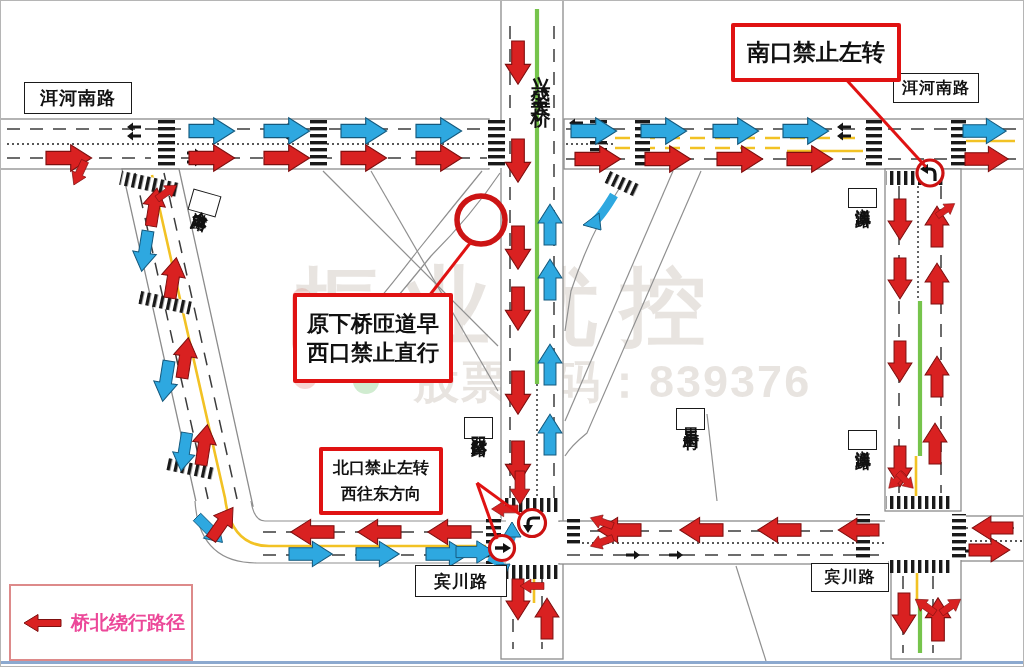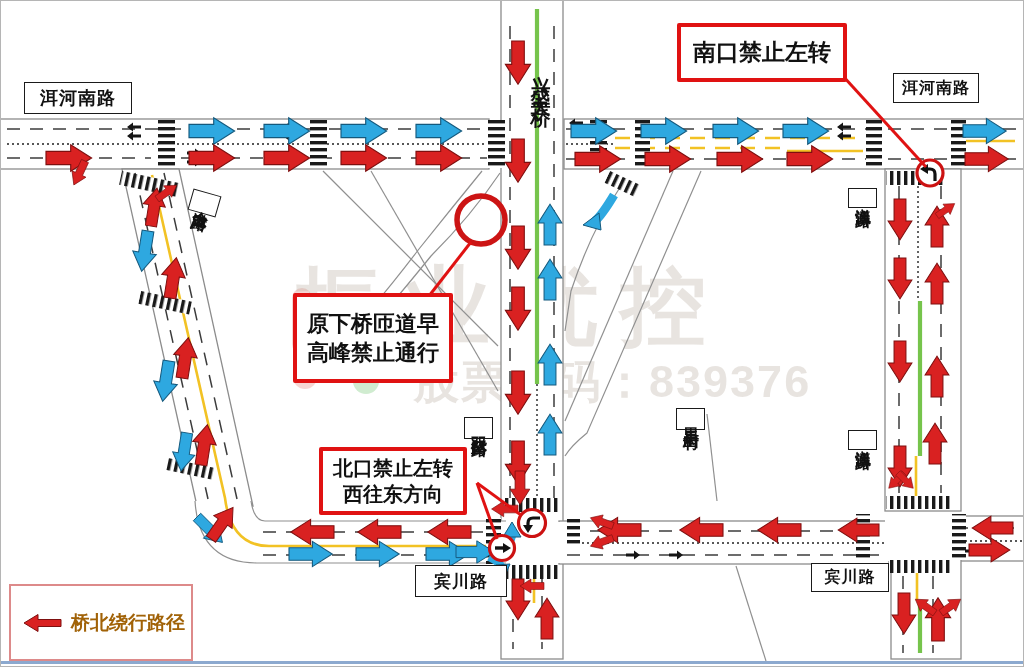--- a/index.html
+++ b/index.html
@@ -20,21 +20,21 @@
   .lbox{position:absolute;border:1.6px solid #1a1a1a;background:#fff;color:#111;font-weight:bold;
         display:flex;align-items:center;justify-content:center;z-index:4;letter-spacing:1px;}
   .vbox{writing-mode:vertical-rl;text-orientation:upright;letter-spacing:2px;padding:6px 3px;}
   .plain-v{position:absolute;writing-mode:vertical-rl;text-orientation:upright;color:#111;font-weight:bold;
         z-index:3;letter-spacing:11px;}
   .callout{position:absolute;border:4px solid #e01212;background:#fff;color:#111;font-weight:bold;
         text-align:center;z-index:5;border-radius:2px;}
   #legend{position:absolute;left:8px;top:583px;width:184px;height:77px;border:2px solid #dd8a8a;
         background:#fff;z-index:5;display:flex;flex-direction:column;justify-content:space-evenly;padding-left:10px;box-sizing:border-box;}
   .leg-row{display:flex;align-items:center;gap:8px;}
-  .leg-label{font-weight:bold;font-size:19px;color:#a16207;}
+  .leg-label{font-weight:bold;font-size:19px;color:#ec4899;}
   #watermark{position:absolute;left:0;top:0;width:1024px;height:667px;z-index:1;}
   #wm-brand{position:absolute;left:295px;top:248px;font-size:86px;font-weight:bold;letter-spacing:22px;
         color:rgba(184,174,160,0.33);white-space:nowrap;}
   #wm-stock{position:absolute;left:413px;top:351px;font-size:45px;font-weight:bold;letter-spacing:2px;
         color:rgba(184,174,160,0.33);white-space:nowrap;}
   .wm-bar{position:absolute;left:291px;top:287px;width:20px;height:66px;border-radius:10px;background:rgba(226,120,110,0.30);}
   .wm-dot-red{position:absolute;left:292px;top:364px;width:24px;height:24px;border-radius:50%;background:rgba(226,120,110,0.30);}
   .wm-dot-green{position:absolute;left:352px;top:367px;width:26px;height:26px;border-radius:50%;background:rgba(120,200,120,0.35);}
   #bottom-edge{position:absolute;left:0;bottom:2px;width:100%;height:3px;background:#8ca9cf;z-index:6;}
 </style>
@@ -290,26 +290,26 @@
   <div class="lbox" style="left:892px;top:72px;width:84px;height:28px;font-size:16px;">洱河南路</div>
   <div class="plain-v" style="left:527px;top:58px;font-size:20px;">兴盛大桥</div>
   <div class="lbox vbox" style="left:189px;top:191px;font-size:16px;transform:rotate(16deg);">金港路口</div>
   <div class="lbox vbox" style="left:463px;top:416px;font-size:16px;">双鸳路口</div>
   <div class="lbox vbox" style="left:675px;top:407px;font-size:16px;">里后山村</div>
   <div class="lbox vbox" style="left:847px;top:187px;font-size:16px;">漾濞路</div>
   <div class="lbox vbox" style="left:847px;top:429px;font-size:16px;">漾濞路</div>
   <div class="lbox" style="left:414px;top:564px;width:90px;height:30px;font-size:17px;">宾川路</div>
   <div class="lbox" style="left:810px;top:562px;width:76px;height:27px;font-size:16px;">宾川路</div>
 
-  <div class="callout" style="left:676px;top:22px;padding:10px 12px;font-size:23px;">南口禁止左转</div>
+  <div class="callout" style="left:730px;top:22px;padding:10px 12px;font-size:23px;">南口禁止左转</div>
   <div class="callout" style="left:292px;top:292px;padding:12px 10px;font-size:22px;line-height:29px;">
     <div>原下桥匝道早</div>
-    <div>高峰禁止通行</div>
+    <div>西口禁止直行</div>
   </div>
-  <div class="callout" style="left:318px;top:446px;padding:4px 10px;font-size:20px;line-height:26px;">
+  <div class="callout" style="left:318px;top:446px;padding:4px 10px;font-size:16px;line-height:26px;">
     <div>北口禁止左转</div>
     <div>西往东方向</div>
   </div>
 
   <div id="legend">
     <div class="leg-row">
       <svg width="42" height="18">
         <polygon points="40,5.5 17,5.5 17,0.5 3,9 17,17.5 17,12.5 40,12.5" fill="#d92121" stroke="#7e0f0f" stroke-width="1"></polygon>
       </svg>
       <span class="leg-label">桥北绕行路径</span>

